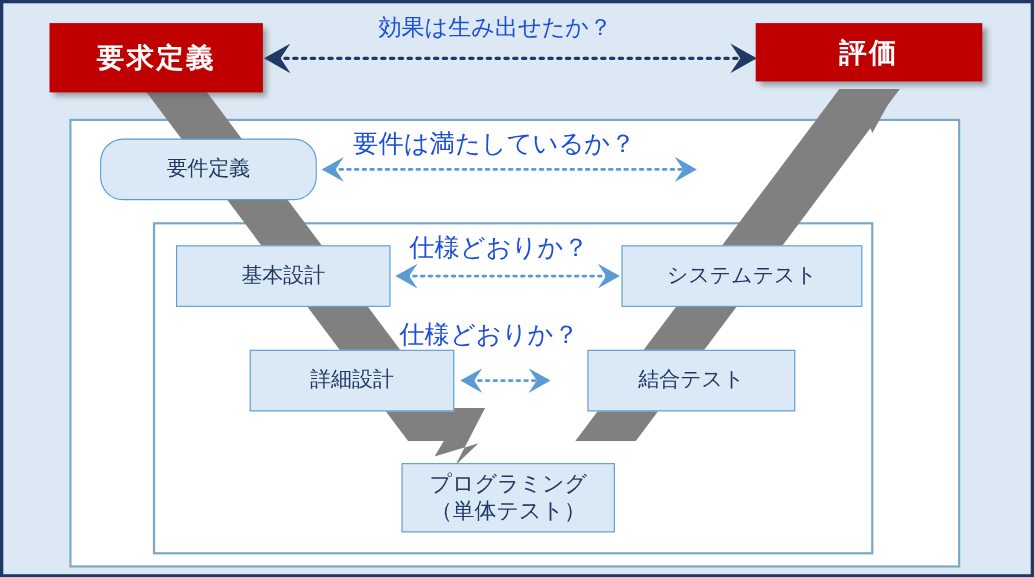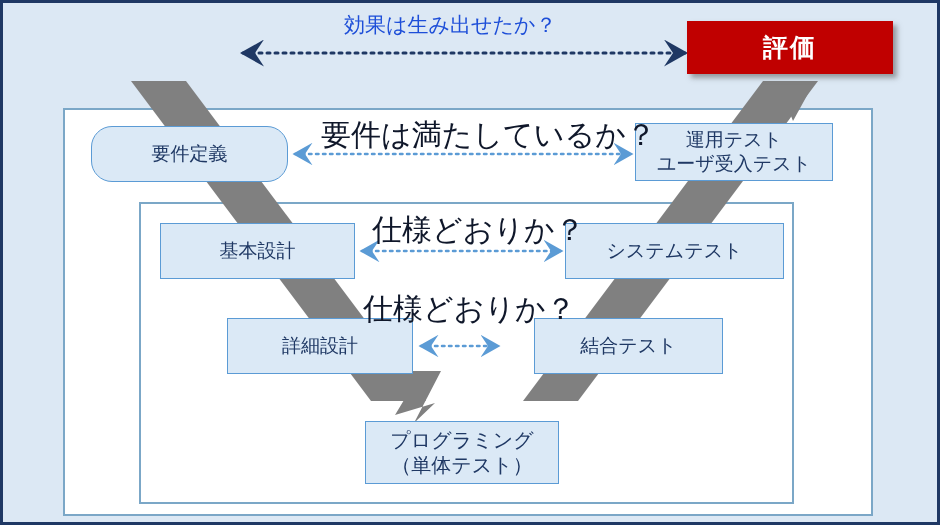--- a/index.html
+++ b/index.html
@@ -74,22 +74,22 @@
   #box-unyou-test        { left: 632px; top: 120px; width: 198px; height: 58px; font-size: 19px; }
   #box-kihon-sekkei      { left: 157px; top: 220px; width: 195px; height: 56px; }
   #box-system-test       { left: 562px; top: 220px; width: 219px; height: 56px; }
   #box-shousai-sekkei    { left: 224px; top: 315px; width: 186px; height: 56px; }
   #box-ketsugou-test     { left: 499px; top: 315px; width: 189px; height: 56px; margin-left: 32px; }
   #box-programming       { left: 362px; top: 418px; width: 194px; height: 63px; font-size: 20px; }
 
   
   .qlabel {
     position: absolute;
-    font-size: 30px;
-    color: #0f172a;
+    font-size: 23px;
+    color: #1d4ed8;
     white-space: nowrap;
     text-align: center;
   }
   .qlabel.red { color: #1d4ed8; font-size: 21px; }
   #label-effect     { left: 341px; top: 8px;   }
   #label-requirement{ left: 318px; top: 112px; }
   #label-spec-1     { left: 369px; top: 207px; }
   #label-spec-2     { left: 360px; top: 286px; }
 
   
@@ -137,35 +137,30 @@
 
     <line x1="240" y1="50" x2="682" y2="50" stroke="#1f3864" stroke-width="3" stroke-dasharray="3 5" stroke-linecap="round" marker-start="url(#ah-dark-l)" marker-end="url(#ah-dark-r)"></line>
 
     <line x1="292" y1="151" x2="628" y2="151" stroke="#5b9bd5" stroke-width="2.5" stroke-dasharray="2.5 4.5" stroke-linecap="round" marker-start="url(#ah-light-l)" marker-end="url(#ah-light-r)"></line>
 
     <line x1="359" y1="248" x2="558" y2="248" stroke="#5b9bd5" stroke-width="2.5" stroke-dasharray="2.5 4.5" stroke-linecap="round" marker-start="url(#ah-light-l)" marker-end="url(#ah-light-r)"></line>
 
     <line x1="418" y1="343" x2="495" y2="343" stroke="#5b9bd5" stroke-width="2.5" stroke-dasharray="2.5 4.5" stroke-linecap="round" marker-start="url(#ah-light-l)" marker-end="url(#ah-light-r)"></line>
   </svg>
 
+  <div class="redbox" id="box-requirements-definition">要求定義</div>
 
   <div class="redbox" id="box-evaluation">評価</div>
 
   <div class="bluebox" id="box-youken-teigi">要件定義</div>
 
   <div class="bluebox" id="box-kihon-sekkei">基本設計</div>
 
   <div class="bluebox" id="box-shousai-sekkei">詳細設計</div>
 
-  <div class="bluebox" id="box-unyou-test">
-    <div>
-      <div>運用テスト</div>
-      <div>ユーザ受入テスト</div>
-    </div>
-  </div>
 
   <div class="bluebox" id="box-system-test">システムテスト</div>
 
   <div class="bluebox" id="box-ketsugou-test">結合テスト</div>
 
   <div class="bluebox" id="box-programming">
     <div>
       <div>プログラミング</div>
       <div>（単体テスト）</div>
     </div>

